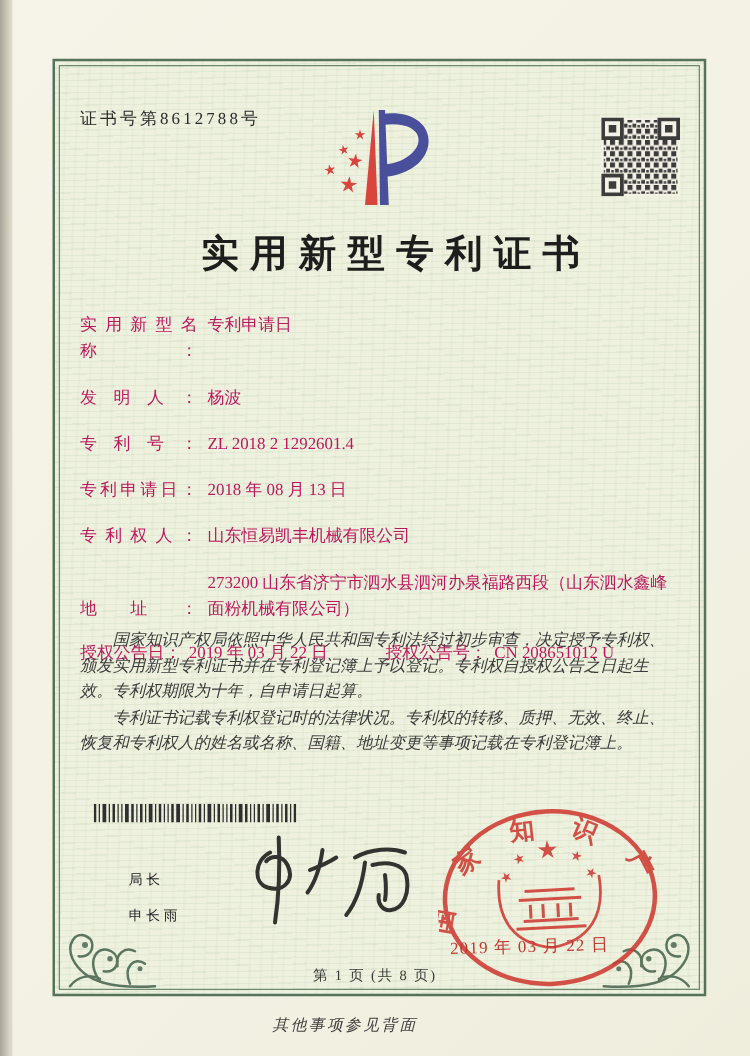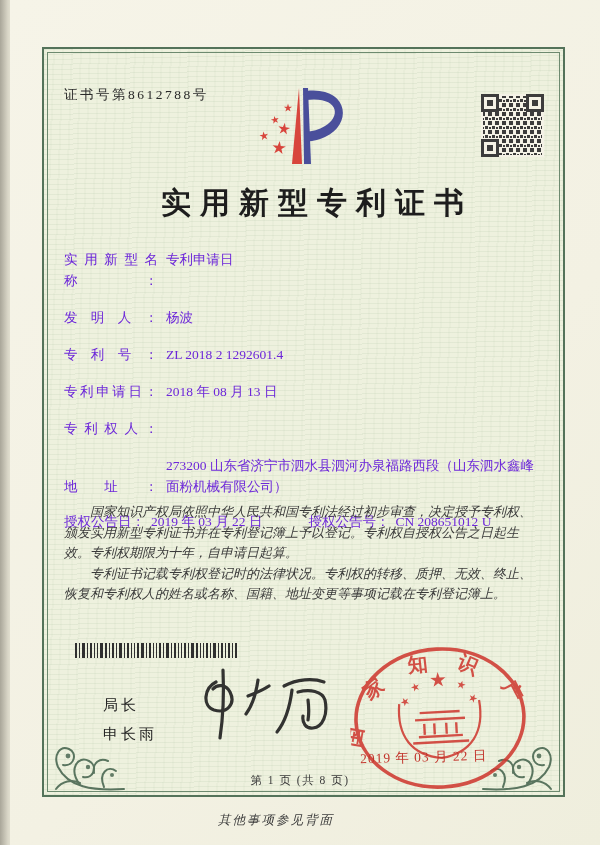--- a/index.html
+++ b/index.html
@@ -21,35 +21,35 @@
       repeating-linear-gradient(179deg, rgba(122,160,118,0.10) 0 1px, rgba(122,160,118,0) 1px 5px),
       repeating-linear-gradient(92deg, rgba(140,170,130,0.05) 0 2px, rgba(140,170,130,0) 2px 9px),
       #eef1de;}
   .frame::after{content:"";position:absolute;left:3px;top:3px;right:3px;bottom:3px;
     border:1px solid #6d8a6f;pointer-events:none;}
   .abs{position:absolute;}
   .cert-no{left:64px;top:86px;font-size:13.5px;letter-spacing:2.5px;color:#2a2a2a;}
   .title{left:17px;top:183px;width:600px;text-align:center;
     font-size:30px;font-weight:bold;letter-spacing:9px;color:#1d1d1d;}
   
-  .fields{left:64px;top:249px;width:476px;font-size:13.5px;color:#6d28d9;}
+  .fields{left:64px;top:249px;width:476px;font-size:13.5px;color:#be185d;}
   .frow{display:flex;margin-bottom:16px;line-height:21px;}
   .frow.addr{margin-bottom:14px;align-items:flex-end;}
   .flabel{flex:0 0 94px;text-align:justify;text-align-last:justify;}
   .fvalue{flex:1;padding-left:8px;}
   .grant-row{display:flex;line-height:21px;text-align:right;}
   .grant-row .g2{margin-left:46px;}
   .glabel{margin-right:6px;}
   
   .body-text{left:64px;top:502px;width:474px;font-size:13px;line-height:20.5px;
     color:#3a3a3a;font-style:italic;}
   .body-text p{margin:0;text-indent:2em;}
   .barcode{left:75px;top:643px;}
   .director{left:103px;top:690px;font-family:"Liberation Sans","DejaVu Sans",sans-serif;
-    font-size:15px;letter-spacing:3px;color:#232323;line-height:29px;}
+    font-size:11px;letter-spacing:3px;color:#232323;line-height:29px;}
   .signature{left:192px;top:664px;}
   .seal-box{left:350px;top:640px;transform:rotate(-3deg);}
   .seal-date{left:360px;top:748px;width:170px;font-size:13.5px;color:#c2352c;
     letter-spacing:1px;transform:rotate(-1.5deg);}
   .page-num{left:0;top:773px;width:600px;text-align:center;font-size:11.5px;
     letter-spacing:1.5px;color:#3a3a3a;}
   .back-note{left:0;top:812px;width:552px;text-align:center;font-size:12.5px;
     letter-spacing:2px;color:#3d3d3d;font-style:italic;}
   .flourish{position:absolute;bottom:2px;}
   .flourish.fl-left{left:2px;}
@@ -148,20 +148,21 @@
   <div class="frow">
     <span class="flabel">专利号：</span>
     <span class="fvalue">ZL 2018 2 1292601.4</span>
   </div>
   <div class="frow">
     <span class="flabel">专利申请日：</span>
     <span class="fvalue">2018 年 08 月 13 日</span>
   </div>
   <div class="frow">
     <span class="flabel">专利权人：</span>
+    <span class="fvalue">山东恒易凯丰机械有限公司</span>
   </div>
   <div class="frow addr">
     <span class="flabel">地址：</span>
     <span class="fvalue">273200 山东省济宁市泗水县泗河办泉福路西段（山东泗水鑫峰面粉机械有限公司）</span>
   </div>
   <div class="grant-row">
     <span class="g1">
       <span class="glabel">授权公告日：</span><span>2019 年 03 月 22 日</span>
     </span>
     <span class="g2">

